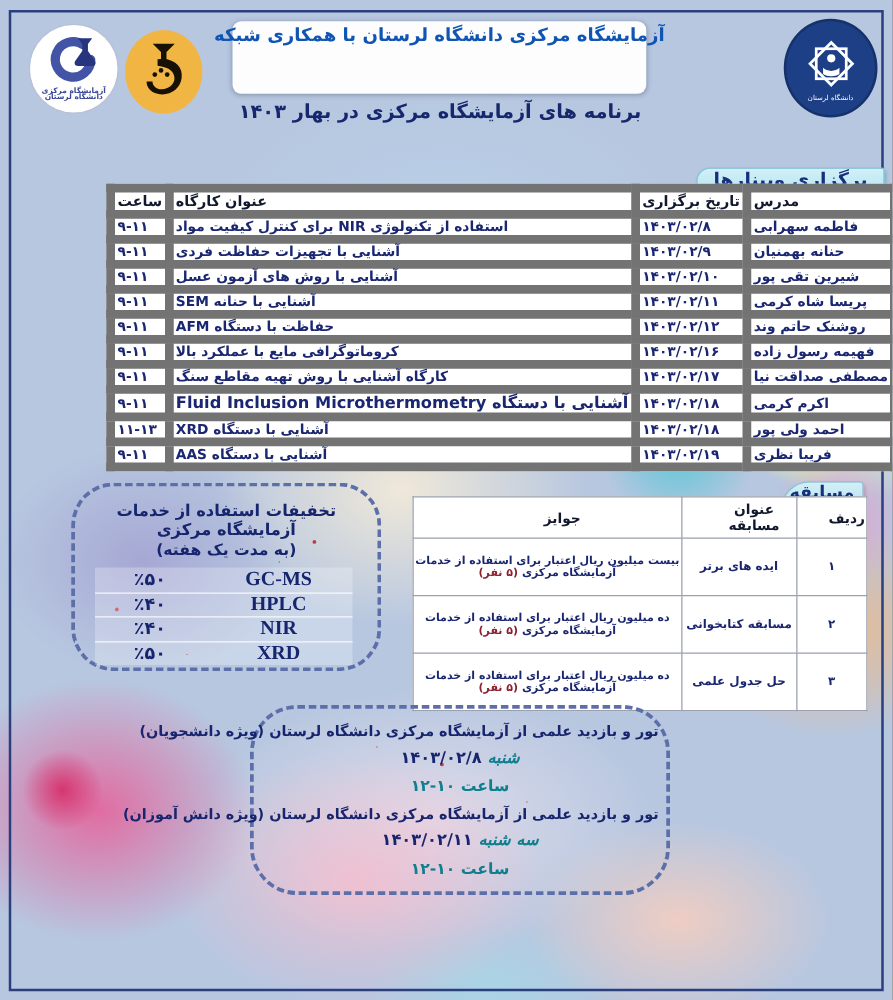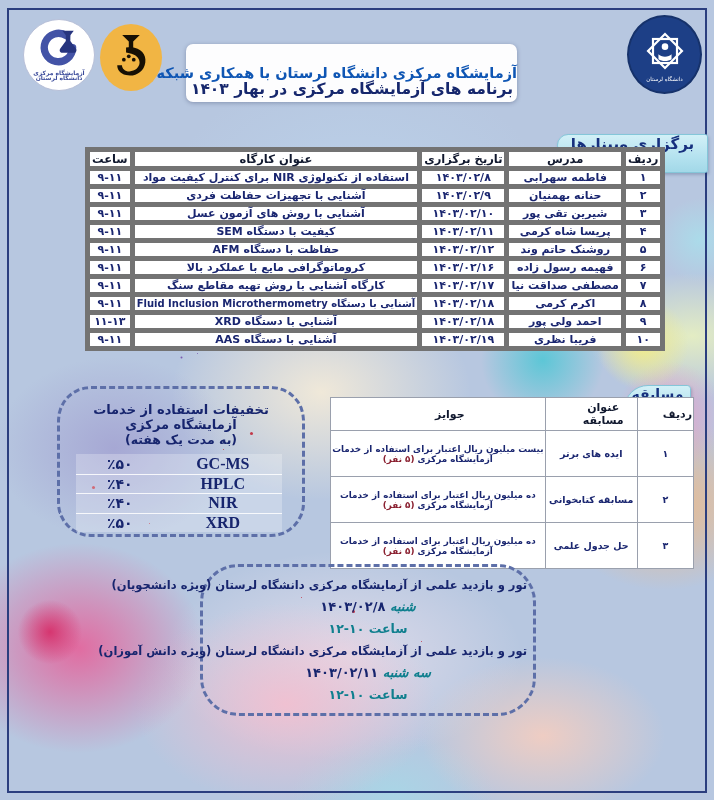--- a/index.html
+++ b/index.html
@@ -25,44 +25,44 @@
       radial-gradient(circle 60px at 98% 30%, rgba(168,224,236,.8), rgba(168,224,236,0) 70%),
       radial-gradient(ellipse 240px 140px at 48% 82%, rgba(255,236,242,.55), rgba(255,236,242,0) 75%);
   }
   .frame{position:absolute;left:7px;top:8px;right:7px;bottom:7px;border:2px solid #2b3e7e;}
   .speckles{position:absolute;left:168px;top:342px;width:3px;height:3px;border-radius:50%;background:#7a5ab0;
     box-shadow:12px 14px 0 -0.5px #7a5ab0,28px 10px 0 -1px #7a5ab0,82px 90px 0 0 #c23a4a,54px 106px 0 -1px #c23a4a,
     -76px 144px 0 0 #c23a4a,-110px 170px 0 -1px #33458c,-20px 180px 0 -1px #c23a4a,184px 268px 0 0 #c23a4a,
     132px 254px 0 -1px #c23a4a,236px 238px 0 -1px #c23a4a,70px 244px 0 -1px #884499,252px 298px 0 -1px #c23a4a;}
   
   .title-box{position:absolute;left:186px;top:17px;width:331px;height:58px;background:#fdfdfe;border-radius:7px;
-    box-shadow:0 1px 4px rgba(40,50,90,.35);display:flex;flex-direction:column;justify-content:center;text-align:center;margin-top:27px;}
+    box-shadow:0 1px 4px rgba(40,50,90,.35);display:flex;flex-direction:row;justify-content:center;text-align:center;}
   .title-line{color:#0f56b4;font-weight:bold;font-size:14.5px;line-height:24px;white-space:nowrap;}
   .subtitle{position:absolute;left:157px;top:80px;width:390px;text-align:center;color:#16276d;font-weight:bold;font-size:15.5px;}
   .logo-lab{position:absolute;left:23px;top:19px;width:72px;height:72px;background:#fff;border-radius:50%;
     border:1px solid #b8c0d8;text-align:center;overflow:hidden;}
   .lab-text{font-size:6px;line-height:7px;color:#3a4a9a;font-weight:bold;margin-top:-2px;}
   .logo-shaa{position:absolute;left:100px;top:24px;width:62px;height:67px;background:#f1b544;border-radius:50%;
     display:flex;align-items:center;justify-content:center;}
   .logo-uni{position:absolute;left:627px;top:15px;width:75px;height:79px;background:#1d3f86;border-radius:50%;
     border:2px solid #16326b;display:flex;flex-direction:column;align-items:center;justify-content:center;}
   .uni-text{font-size:5.5px;color:#fff;margin-top:1px;}
   
   .tab{position:absolute;background:linear-gradient(180deg,#d2f0f7 0%,#b4e2ef 60%,#a2d8e8 100%);
     border:1px solid #84c6d9;display:flex;align-items:flex-start;justify-content:center;color:#16307e;font-weight:bold;
     box-shadow:1px 2px 3px rgba(40,60,100,.25);margin-top:28px;}
   .tab-webinars{left:557px;top:106px;width:151px;height:39px;font-size:15px;border-radius:12px 3px 3px 30px;}
   .tab-competition{left:624px;top:357px;width:67px;height:37px;font-size:14px;border-radius:26px 4px 8px 14px;}
   
   table{border-collapse:collapse;background:#fff;}
   .webinar-table{position:absolute;left:85px;top:147px;width:560px;}
-  .webinar-table th,.webinar-table td{border:5px solid #737373;text-align:center;font-weight:bold;
+  .webinar-table th,.webinar-table td{border:7px solid #737373;text-align:left;font-weight:bold;
     padding:0 2px;height:16px;font-size:11px;color:#1a2670;white-space:nowrap;}
   .webinar-table th{color:#10182e;font-size:11.5px;height:18px;}
-  .webinar-table td.small{font-size:10px;}
+  .webinar-table td.small{font-size:13px;}
   
   .competition-table{position:absolute;left:330px;top:397px;width:364px;}
   .competition-table th,.competition-table td{border:1px solid #9aa0ad;text-align:center;font-weight:bold;color:#1a2670;}
   .competition-table th{height:33px;font-size:11px;color:#10182e;padding-left:25px;}
   .competition-table td{height:46px;font-size:9.5px;}
   .competition-table td.prize{font-size:8.8px;}
   .prize-note{color:#8a2030;}
   
   .discount-box{position:absolute;left:57px;top:386px;width:248px;height:151px;border:3px dashed #5d6fa8;
     border-radius:34px;padding-top:13px;text-align:center;}
@@ -166,21 +166,21 @@
       <td>۳</td>
       <td>شیرین تقی پور</td>
       <td>۱۴۰۳/۰۲/۱۰</td>
       <td>آشنایی با روش های آزمون عسل</td>
       <td>۹-۱۱</td>
     </tr>
     <tr>
       <td>۴</td>
       <td>پریسا شاه کرمی</td>
       <td>۱۴۰۳/۰۲/۱۱</td>
-      <td>کیفیت با دستگاه SEM</td>
+      <td>آشنایی با حنانه SEM</td>
       <td>۹-۱۱</td>
     </tr>
     <tr>
       <td>۵</td>
       <td>روشنک حاتم وند</td>
       <td>۱۴۰۳/۰۲/۱۲</td>
       <td>حفاظت با دستگاه AFM</td>
       <td>۹-۱۱</td>
     </tr>
     <tr>

